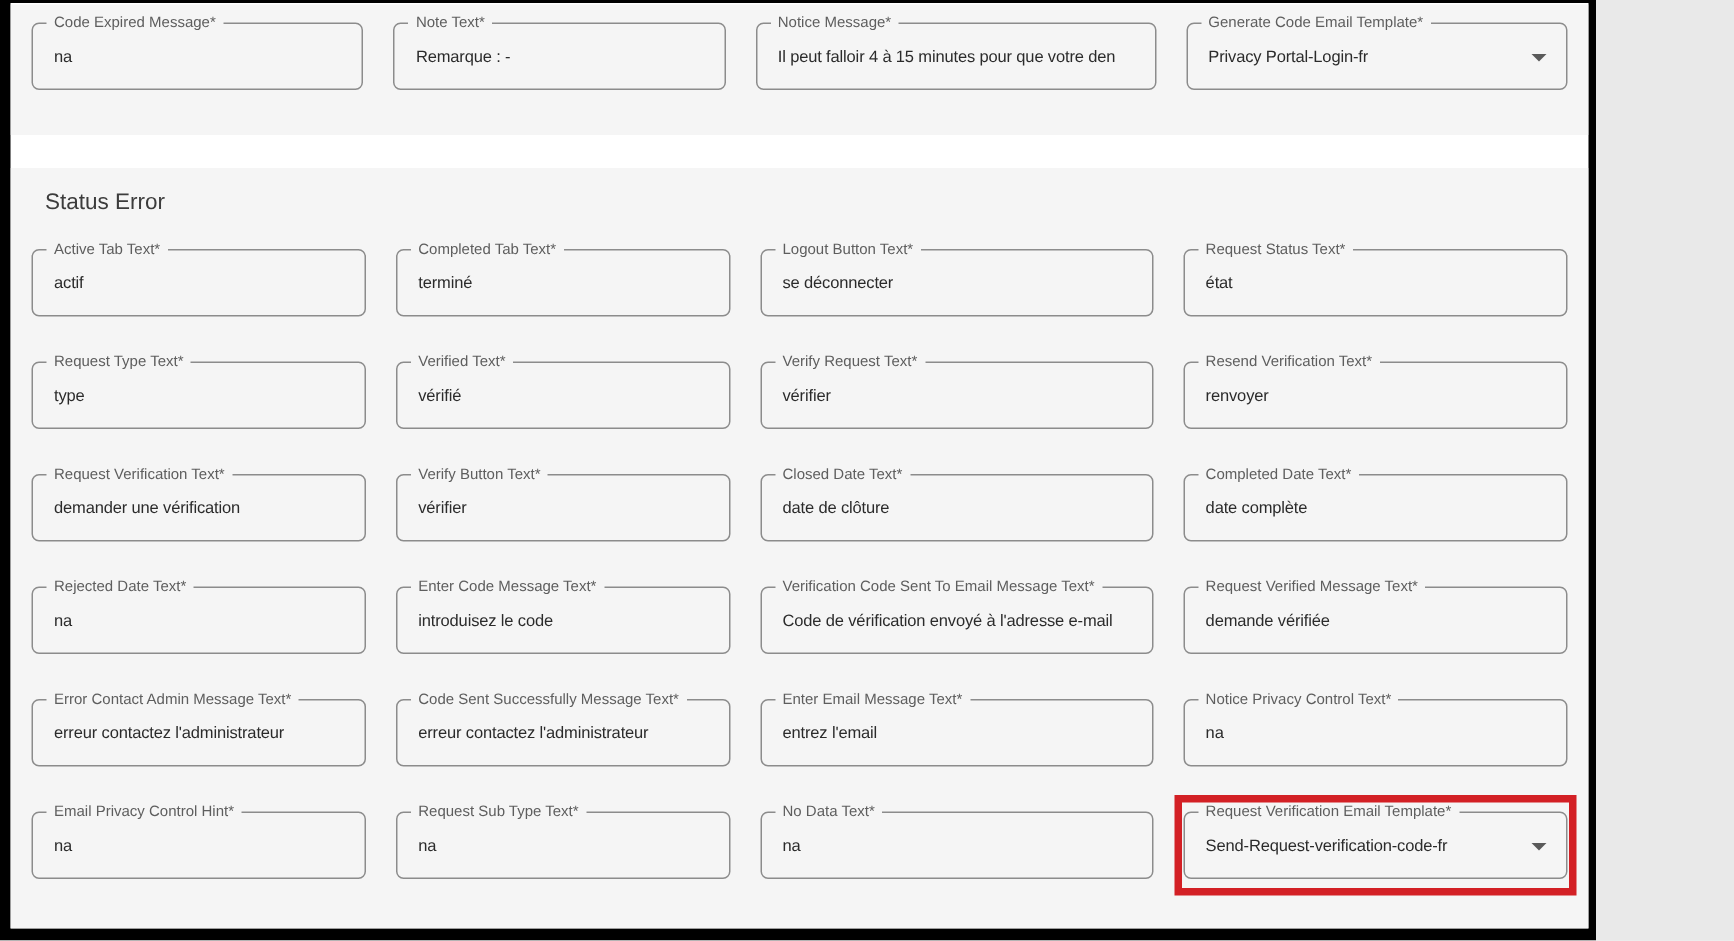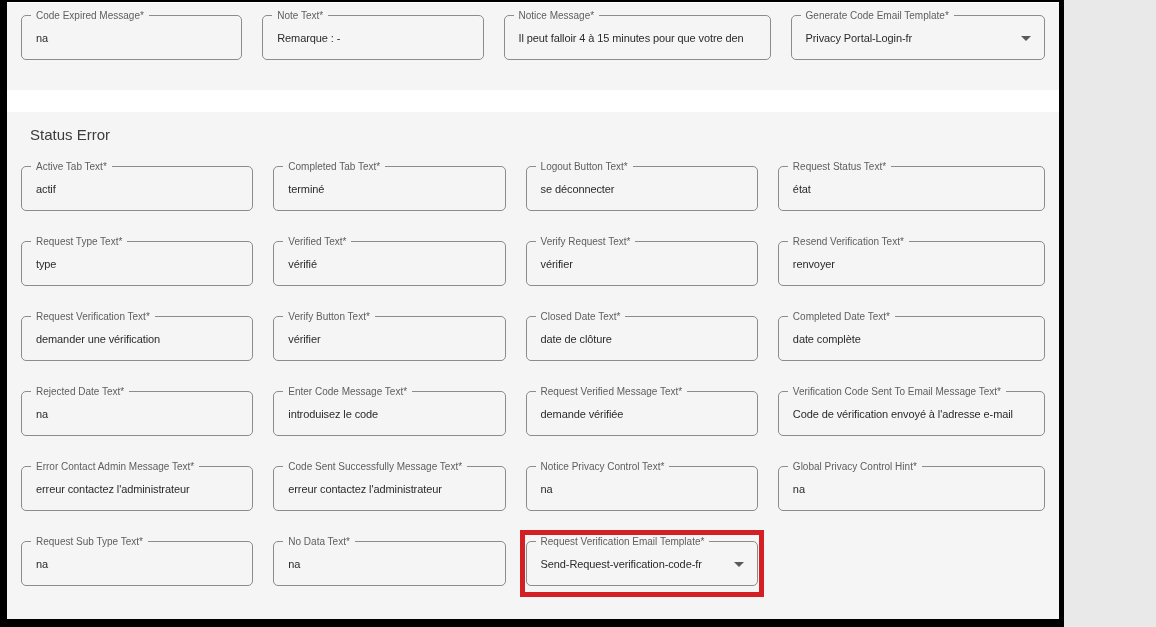--- a/index.html
+++ b/index.html
@@ -176,43 +176,47 @@
 
       <div class="field">
         <span class="flabel">Rejected Date Text*</span>
         <span class="fvalue">na</span>
       </div>
       <div class="field">
         <span class="flabel">Enter Code Message Text*</span>
         <span class="fvalue">introduisez le code</span>
       </div>
       <div class="field">
+        <span class="flabel">Verification Code Sent To Email Message Text*</span>
+        <span class="fvalue">Code de vérification envoyé à l'adresse e-mail</span>
+      </div>
+      <div class="field">
         <span class="flabel">Request Verified Message Text*</span>
         <span class="fvalue">demande vérifiée</span>
       </div>
-      <div class="field">
-        <span class="flabel">Verification Code Sent To Email Message Text*</span>
-        <span class="fvalue">Code de vérification envoyé à l'adresse e-mail</span>
-      </div>
 
       <div class="field">
         <span class="flabel">Error Contact Admin Message Text*</span>
         <span class="fvalue">erreur contactez l'administrateur</span>
       </div>
       <div class="field">
         <span class="flabel">Code Sent Successfully Message Text*</span>
         <span class="fvalue">erreur contactez l'administrateur</span>
       </div>
       <div class="field">
+        <span class="flabel">Enter Email Message Text*</span>
+        <span class="fvalue">entrez l'email</span>
+      </div>
+      <div class="field">
         <span class="flabel">Notice Privacy Control Text*</span>
         <span class="fvalue">na</span>
       </div>
 
       <div class="field">
-        <span class="flabel">Global Privacy Control Hint*</span>
+        <span class="flabel">Email Privacy Control Hint*</span>
         <span class="fvalue">na</span>
       </div>
       <div class="field">
         <span class="flabel">Request Sub Type Text*</span>
         <span class="fvalue">na</span>
       </div>
       <div class="field">
         <span class="flabel">No Data Text*</span>
         <span class="fvalue">na</span>
       </div>

